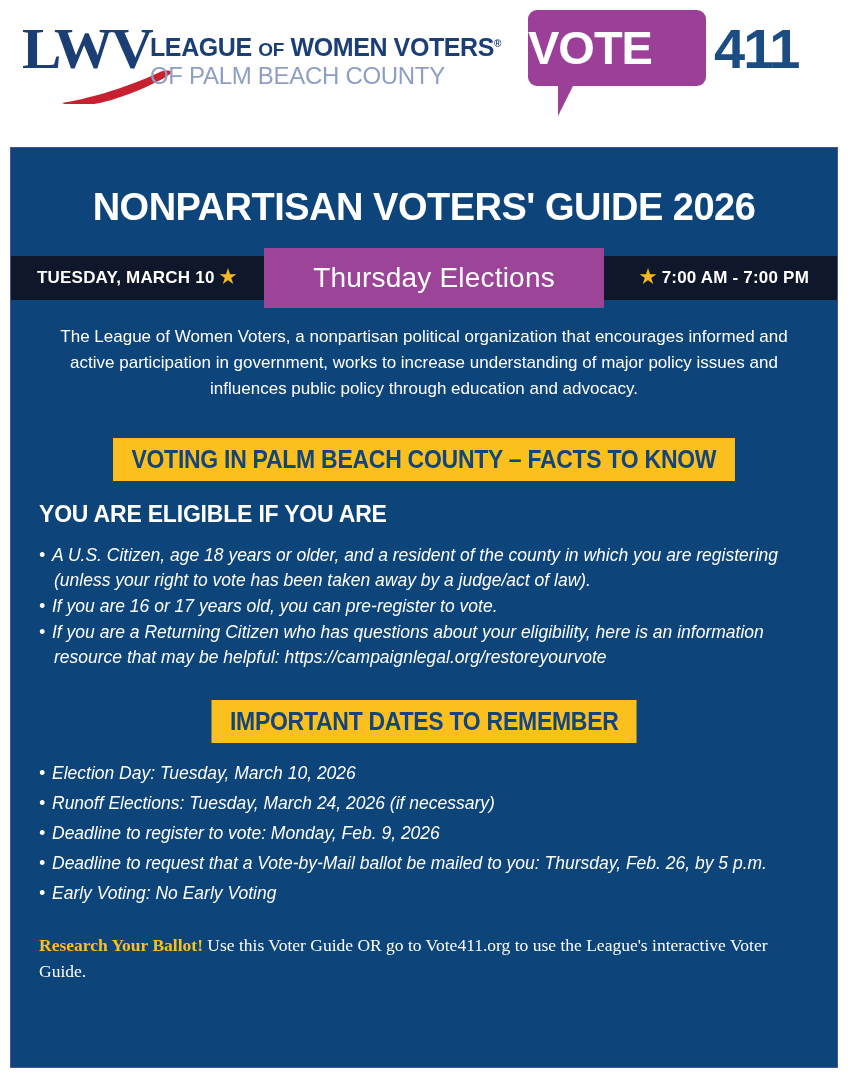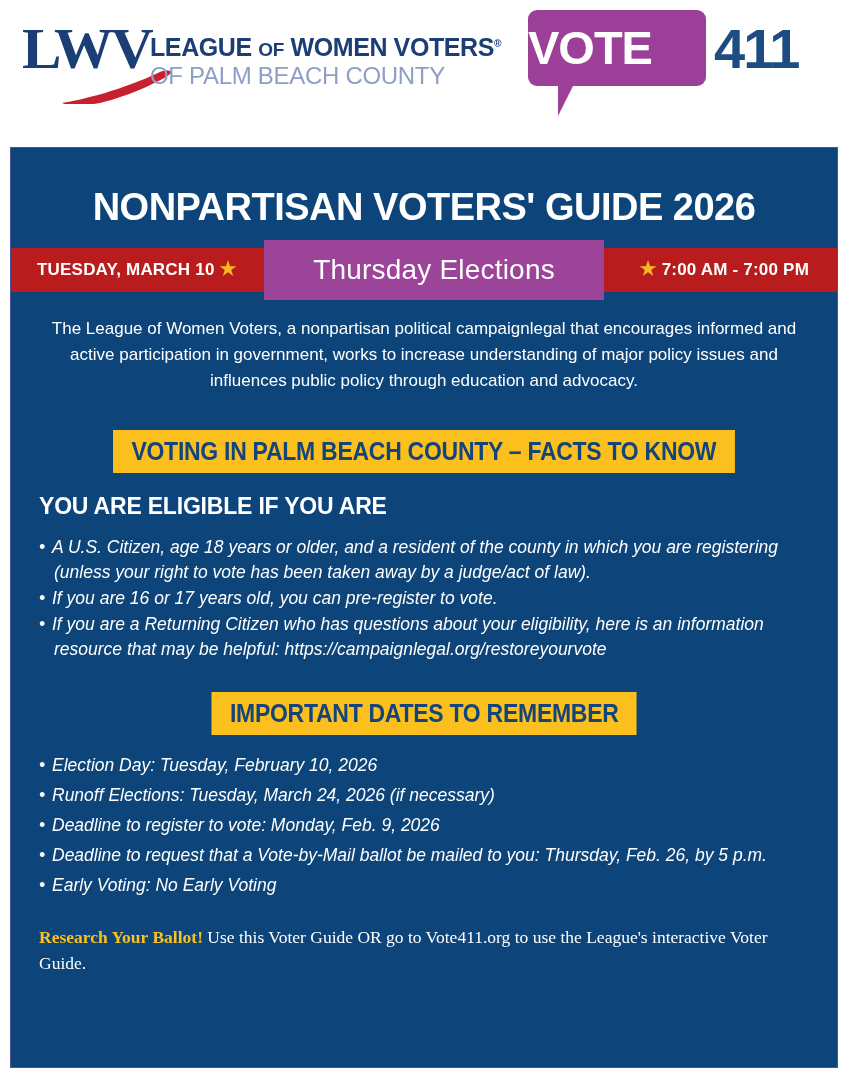--- a/index.html
+++ b/index.html
@@ -138,23 +138,23 @@
     font-family: "Liberation Sans", sans-serif;
     font-weight: bold;
     font-size: 38px;
     line-height: 42px;
     letter-spacing: -0.5px;
   }
 
   
   .band {
     position: relative;
-    margin-top: 20px;
+    margin-top: 28px;
     height: 44px;
-    background: #b91c1c;
+    background: #0f172a;
   }
   .band-left {
     position: absolute;
     left: 26px; top: 0;
     height: 44px;
     line-height: 44px;
     color: #ffffff;
     font-family: "Liberation Sans", sans-serif;
     font-weight: bold;
     font-size: 17px;
@@ -309,21 +309,21 @@
       <span>TUESDAY, MARCH 10</span>
       <span class="star">★</span>
     </div>
     <div class="band-center">Thursday Elections</div>
     <div class="band-right">
       <span class="star">★</span>
       <span>7:00 AM - 7:00 PM</span>
     </div>
   </div>
 
-  <div class="mission">The League of Women Voters, a nonpartisan political campaignlegal that encourages informed and active participation in government, works to increase understanding of major policy issues and influences public policy through education and advocacy.</div>
+  <div class="mission">The League of Women Voters, a nonpartisan political organization that encourages informed and active participation in government, works to increase understanding of major policy issues and influences public policy through education and advocacy.</div>
 
   <div class="yellow-bar bar-facts">VOTING IN PALM BEACH COUNTY – FACTS TO KNOW</div>
 
   <div class="sub-head">YOU ARE ELIGIBLE IF YOU ARE</div>
 
   <ul class="list">
     <li>
       <span>A U.S. Citizen, age 18 years or older, and a resident of the county in which you are registering</span>
       <span class="cont">(unless your right to vote has been taken away by a judge/act of law).</span>
     </li>
@@ -333,21 +333,21 @@
     <li>
       <span>If you are a Returning Citizen who has questions about your eligibility, here is an information</span>
       <span class="cont">resource that may be helpful: https://campaignlegal.org/restoreyourvote</span>
     </li>
   </ul>
 
   <div class="yellow-bar bar-dates">IMPORTANT DATES TO REMEMBER</div>
 
   <ul class="list dates">
     <li>
-      <span>Election Day: Tuesday, February 10, 2026</span>
+      <span>Election Day: Tuesday, March 10, 2026</span>
     </li>
     <li>
       <span>Runoff Elections: Tuesday, March 24, 2026 (if necessary)</span>
     </li>
     <li>
       <span>Deadline to register to vote: Monday, Feb. 9, 2026</span>
     </li>
     <li>
       <span>Deadline to request that a Vote-by-Mail ballot be mailed to you: Thursday, Feb. 26, by 5 p.m.</span>
     </li>

